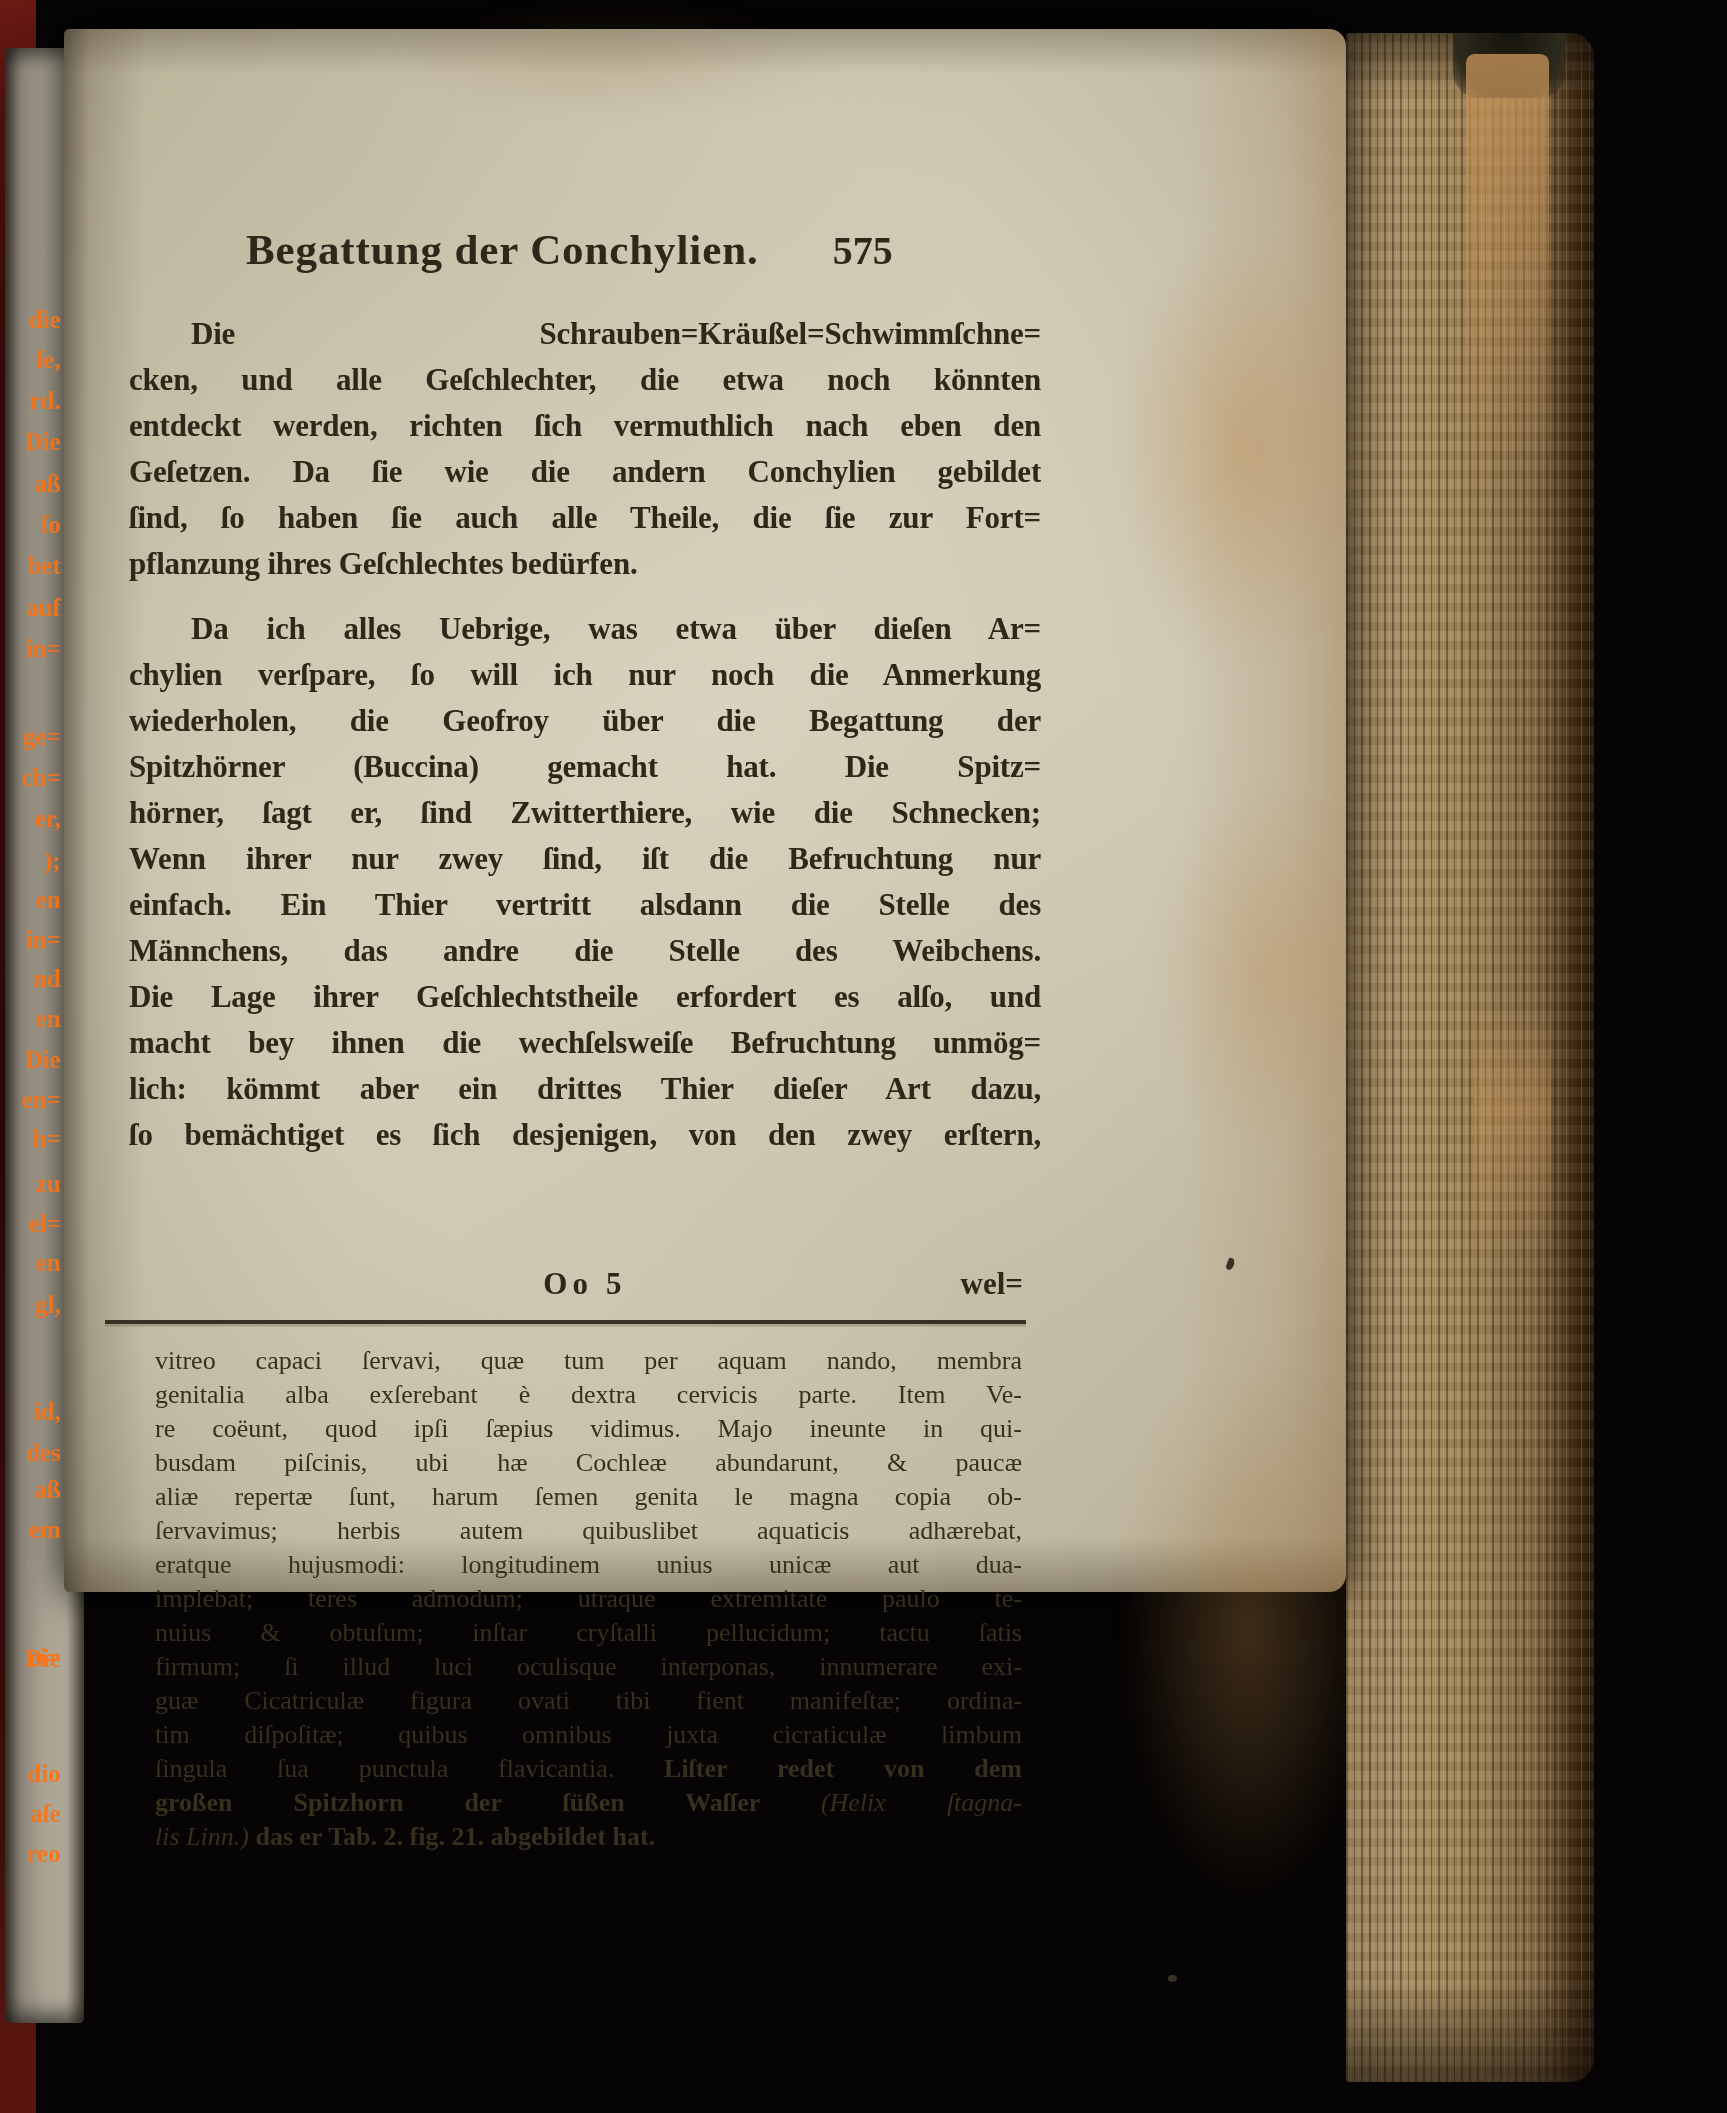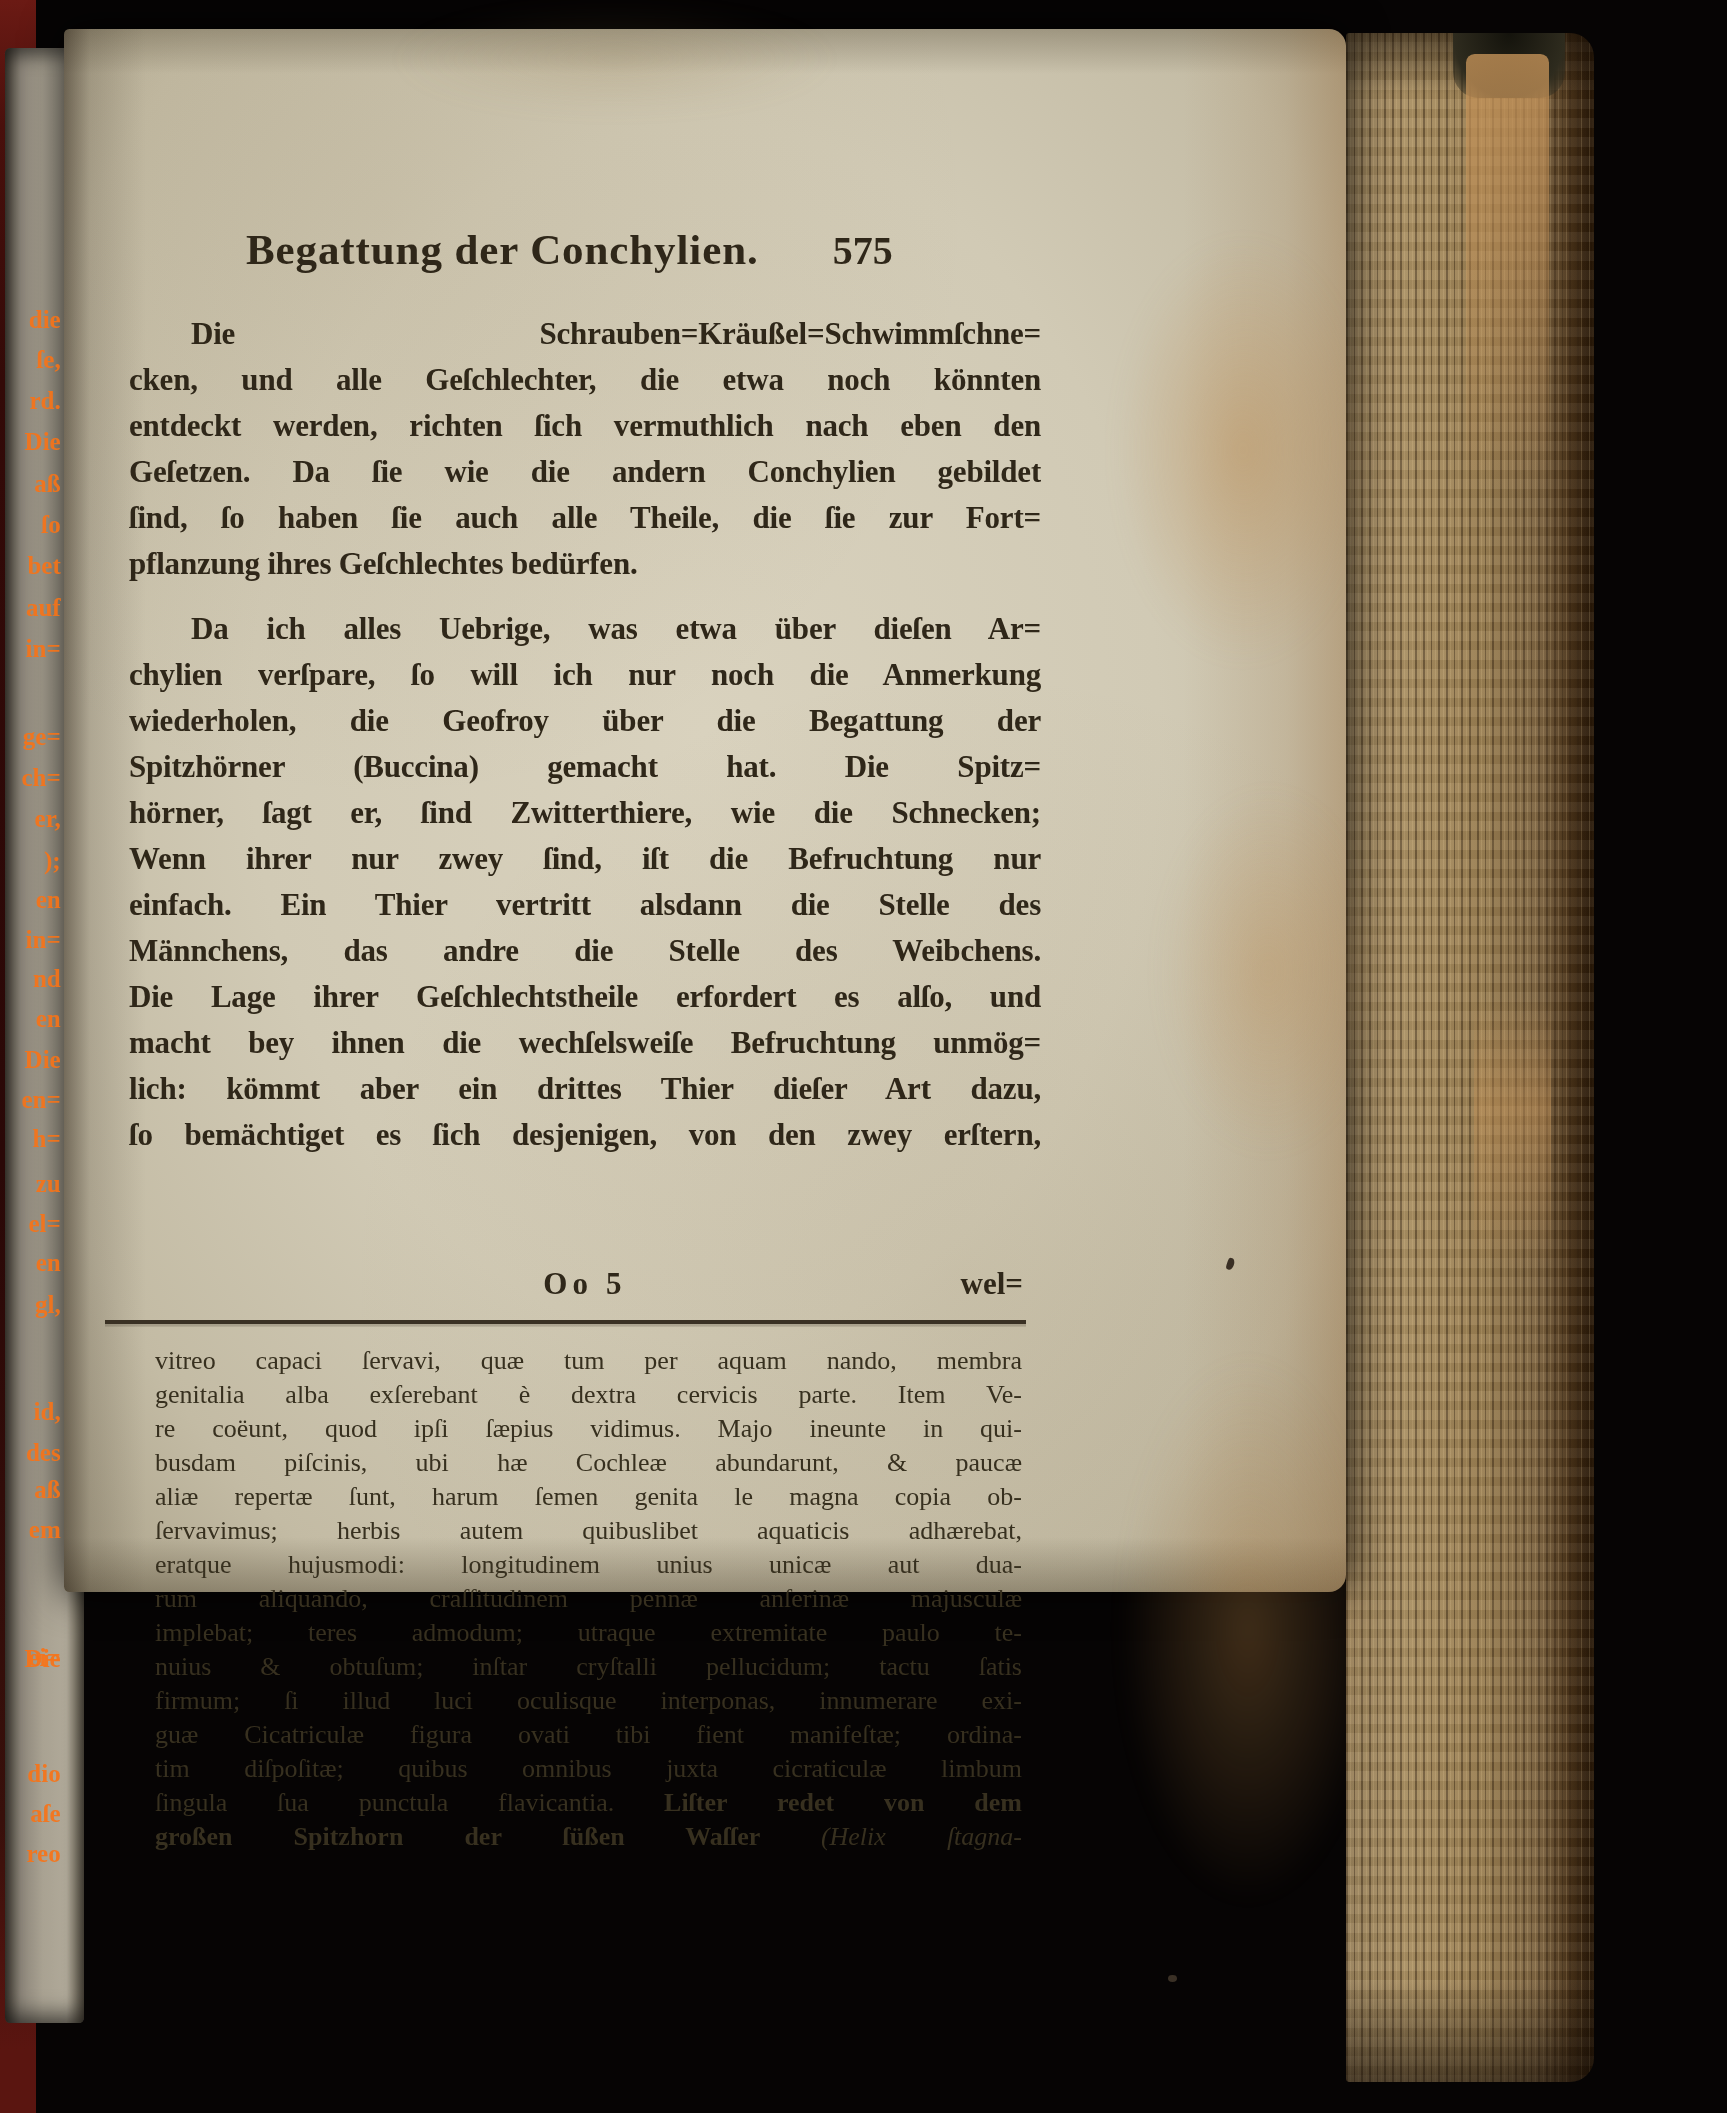--- a/index.html
+++ b/index.html
@@ -245,36 +245,36 @@
         <div class="fn-line"><span>re coëunt, quod ipſi ſæpius vidimus.  Majo ineunte in qui-</span></div>
 
         <div class="fn-line"><span>busdam piſcinis, ubi hæ Cochleæ abundarunt, &amp; paucæ</span></div>
 
         <div class="fn-line"><span>aliæ repertæ ſunt, harum ſemen genita le magna copia ob-</span></div>
 
         <div class="fn-line"><span>ſervavimus; herbis autem quibuslibet aquaticis adhærebat,</span></div>
 
         <div class="fn-line"><span>eratque hujusmodi:  longitudinem unius unicæ aut dua-</span></div>
 
-        <div class="fn-line"><span>rum aliquando, craſſitudinem pennæ anſerinæ majusculæ</span></div>
 
         <div class="fn-line"><span>implebat; teres admodum; utraque extremitate paulo te-</span></div>
 
         <div class="fn-line"><span>nuius &amp; obtuſum; inſtar cryſtalli pellucidum; tactu ſatis</span></div>
 
         <div class="fn-line"><span>firmum; ſi illud luci oculisque interponas, innumerare exi-</span></div>
 
         <div class="fn-line"><span>guæ Cicatriculæ figura ovati tibi fient manifeſtæ; ordina-</span></div>
 
         <div class="fn-line"><span>tim diſpoſitæ; quibus omnibus juxta cicraticulæ limbum</span></div>
 
         <div class="fn-line"><span>ſingula ſua punctula flavicantia.  </span><span class="seg-de">Liſter redet von dem</span></div>
 
         <div class="fn-line"><span class="seg-de">großen Spitzhorn der ſüßen Waſſer </span><span class="seg-it">(Helix ſtagna-</span></div>
 
+        <div class="fn-line end"><span class="seg-it">lis Linn.) </span><span class="seg-de">das er Tab. 2. fig. 21. abgebildet hat.</span></div>
       </div>
 
     <div class="speck sp1"></div>
     <div class="speck sp2"></div>
   </div>
 
   <div class="fore-edge">
     <div class="edge-dark-top"></div>
     <div class="edge-tan"></div>
     <div class="edge-tan2"></div>

